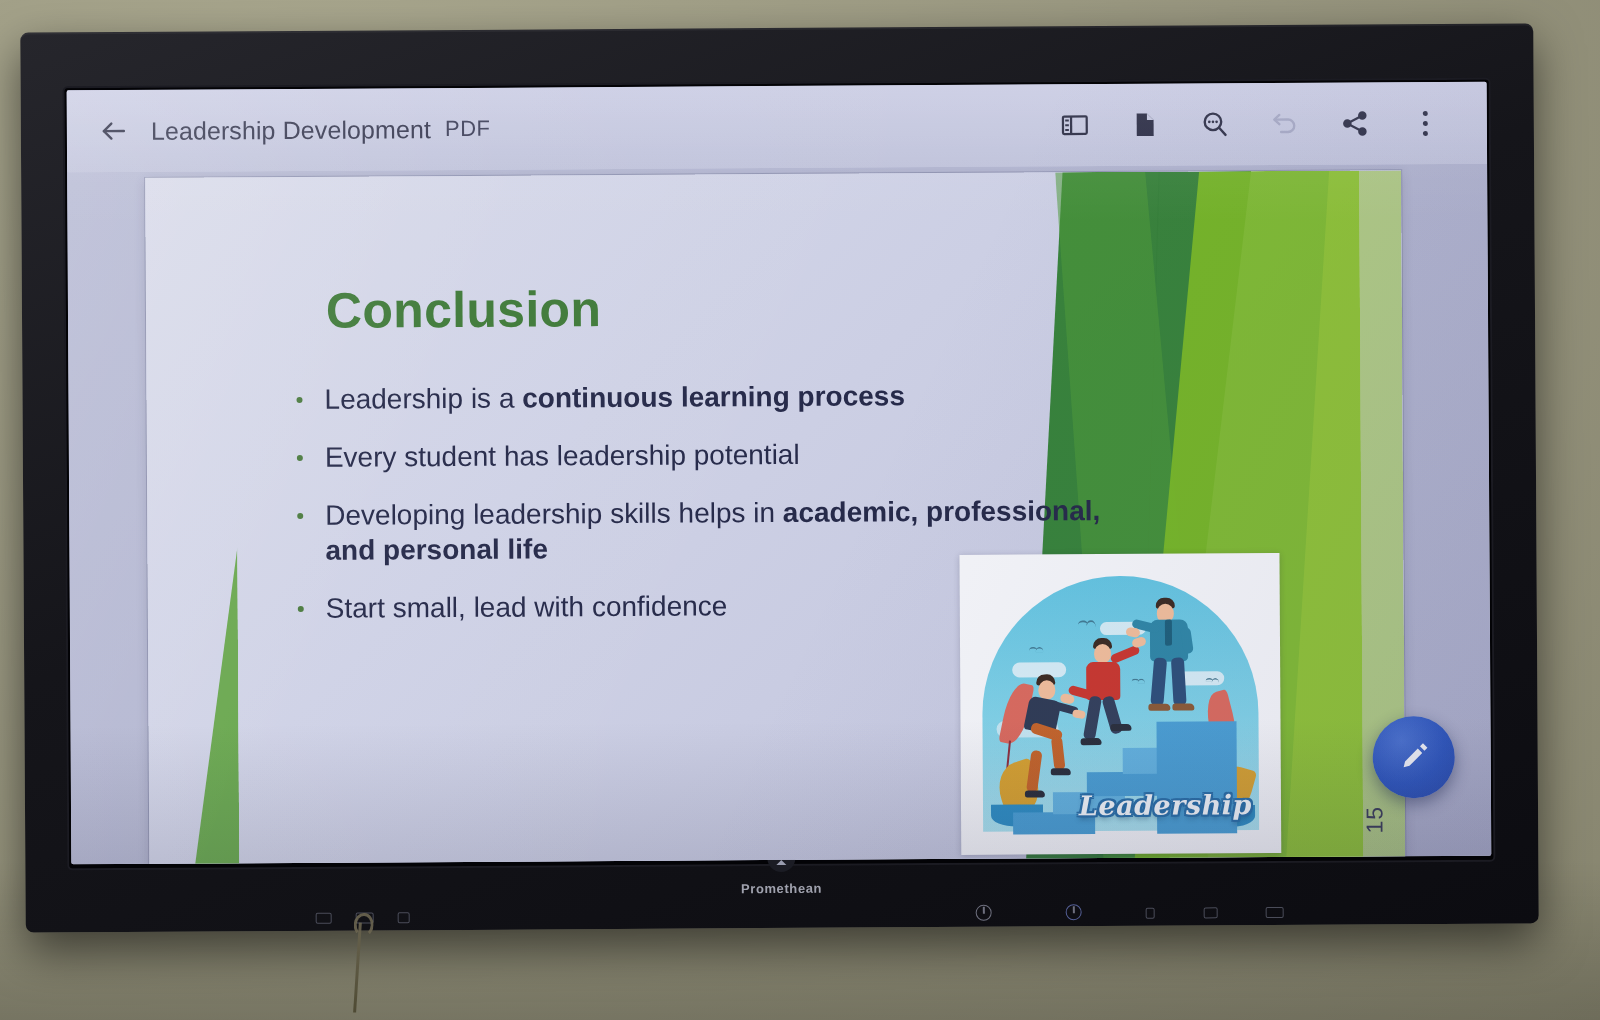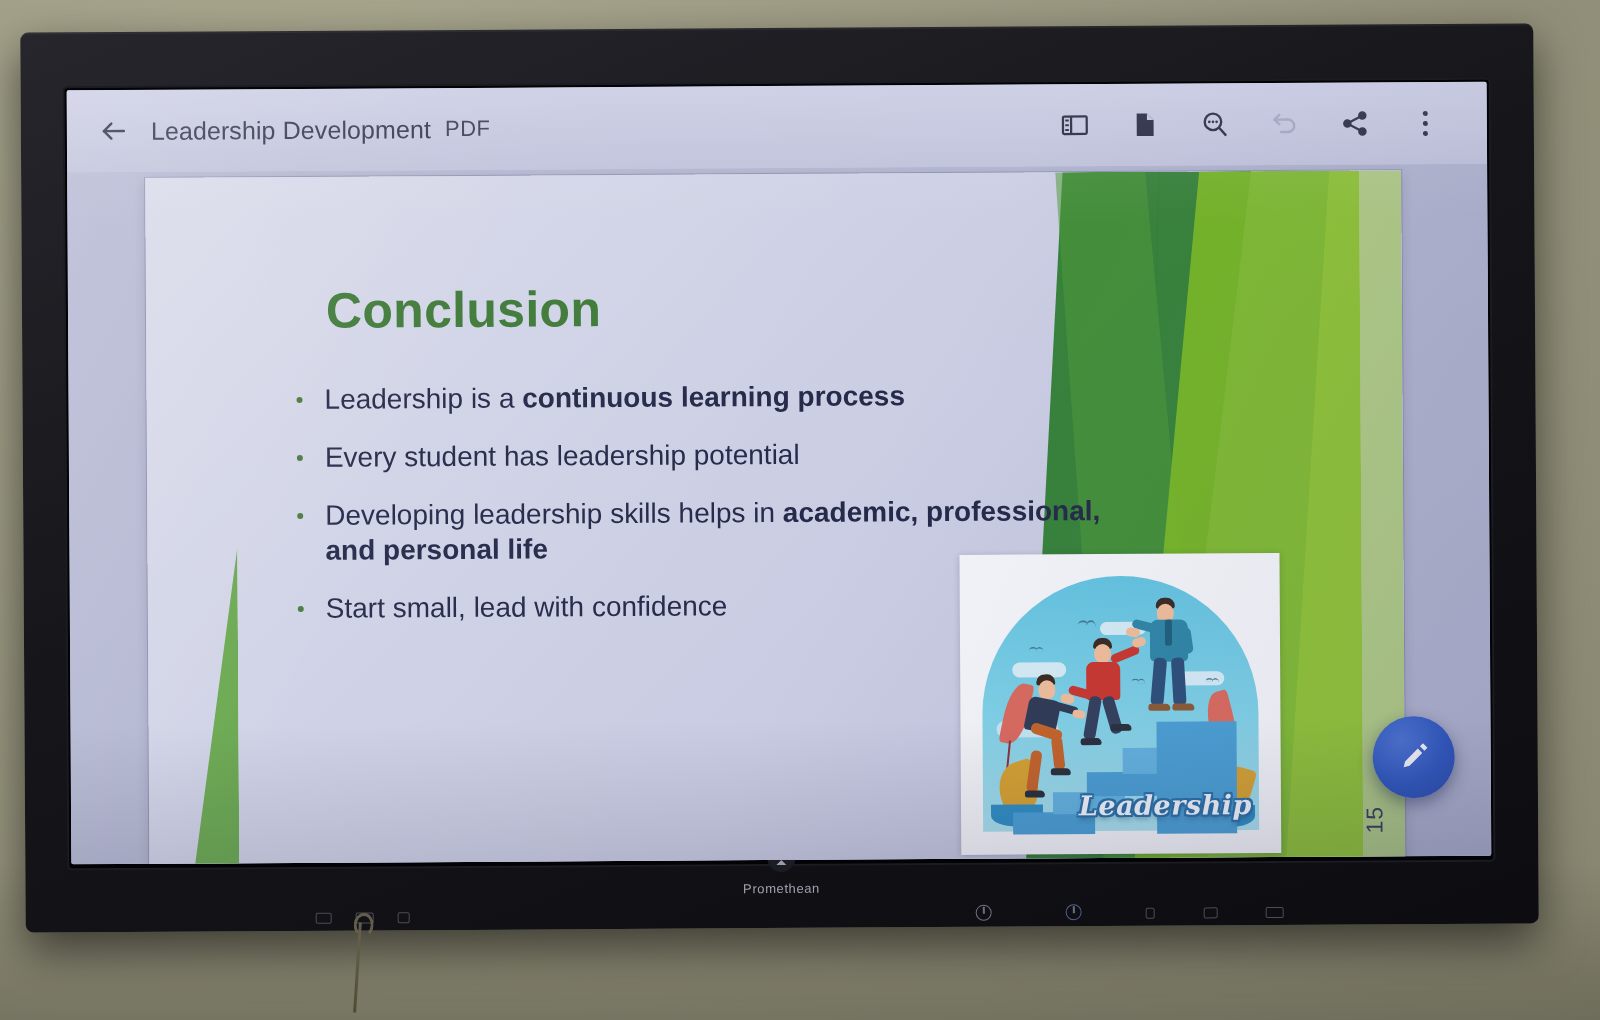--- a/index.html
+++ b/index.html
@@ -54,21 +54,21 @@
       linear-gradient(to bottom, rgba(255,255,255,.10) 0%, rgba(0,0,0,0) 18%,
                       rgba(0,0,0,0) 82%, rgba(20,20,50,.12) 100%);
   }
 
   
   .brand-bar{
     position:absolute; left:44px; bottom:18px; width:1424px; height:44px;
     display:flex; align-items:center; justify-content:center;
   }
   .brand{
-    color:#b9bbc8; font-size:13px; letter-spacing:.6px; font-weight:400;
+    color:#b9bbc8; font-size:13px; letter-spacing:.6px; font-weight:700;
     opacity:.85;
   }
   .pull-tab{
     position:absolute; left:50%; top:-10px; transform:translateX(-50%);
     width:28px; height:16px; border-radius:0 0 14px 14px;
     background:#1b1c24; display:flex; align-items:flex-start; justify-content:center;
   }
   .pull-tab i{
     display:block; width:0;height:0;margin-top:4px;
     border-left:5px solid transparent;border-right:5px solid transparent;

